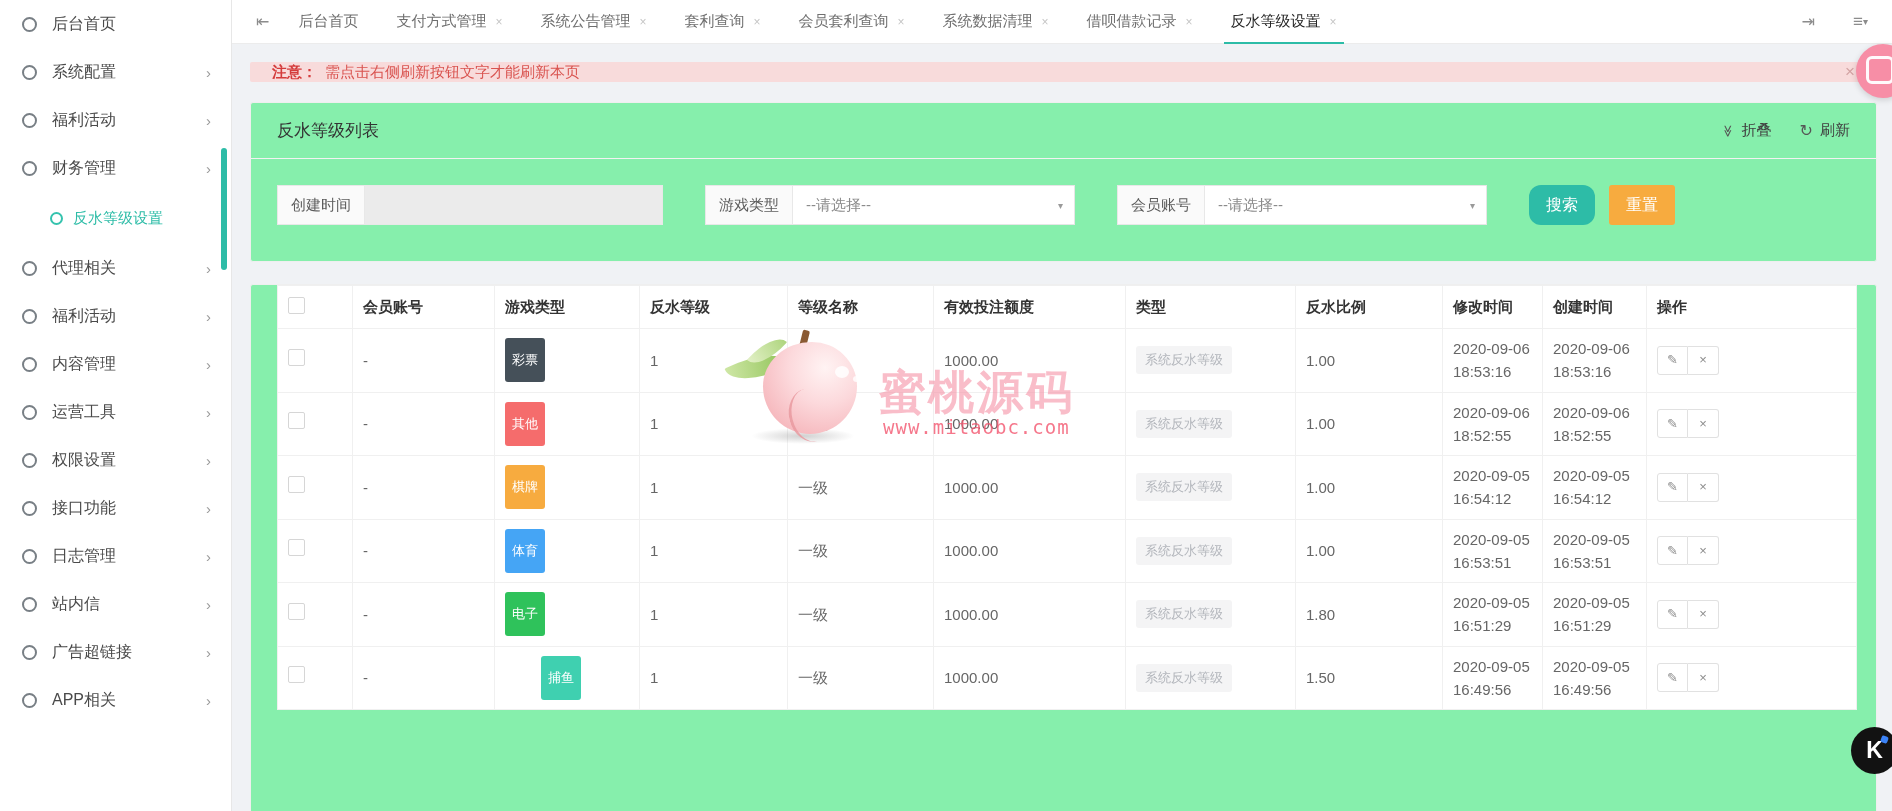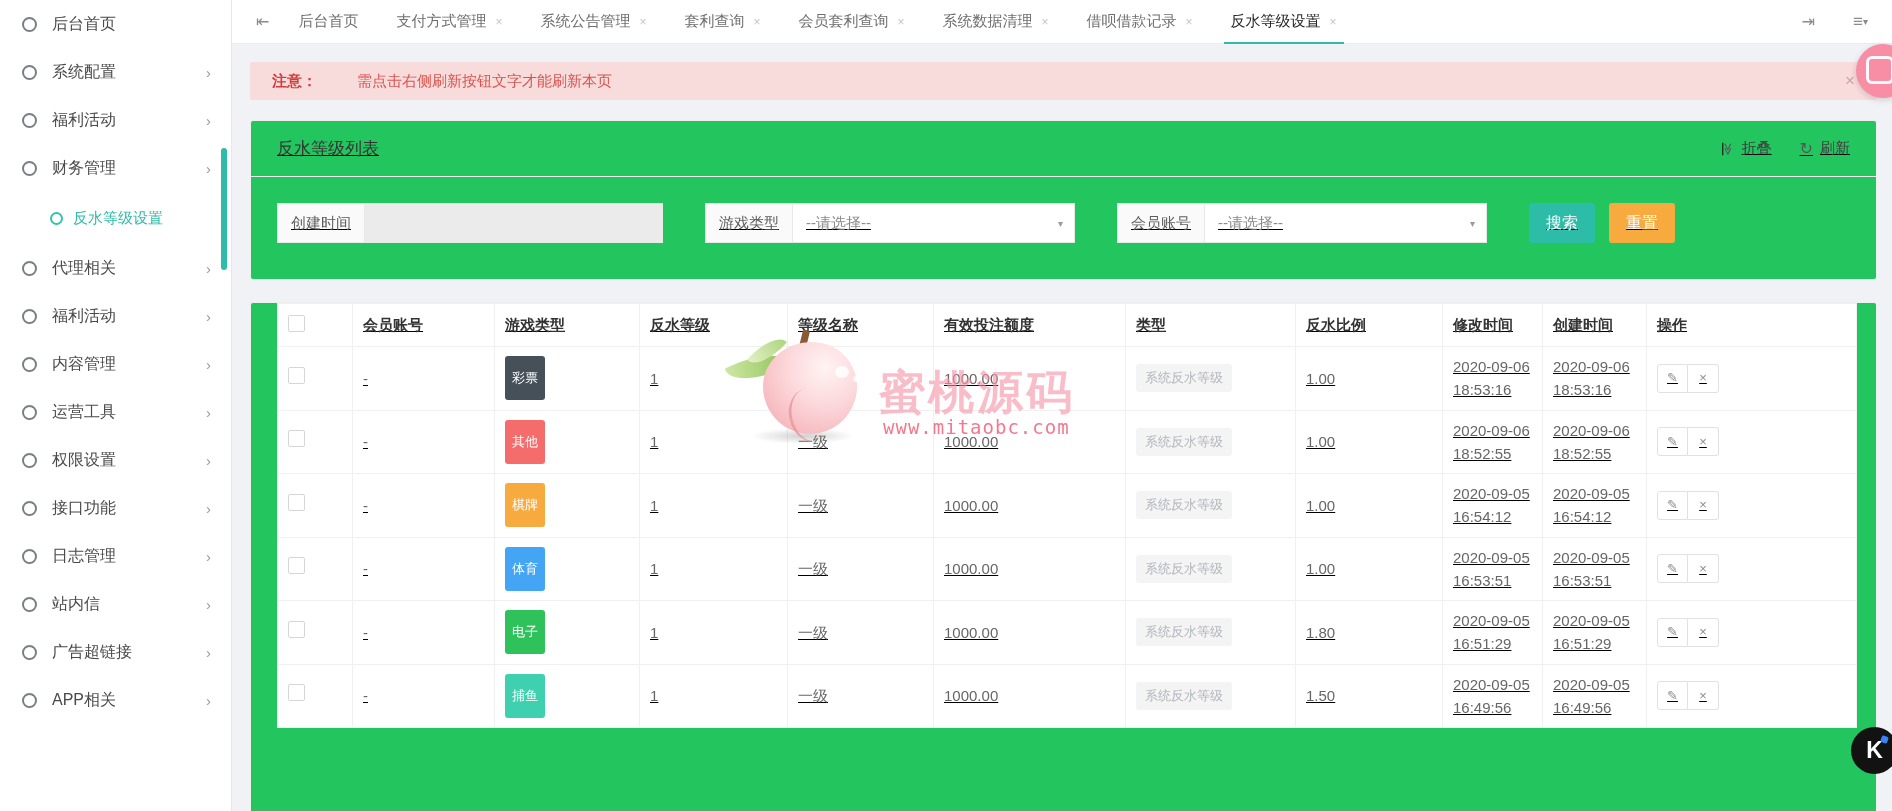--- a/index.html
+++ b/index.html
@@ -27,41 +27,41 @@
   .tabs { display:flex; align-items:stretch; height:44px; }
   .tab { display:flex; align-items:center; gap:9px; padding:0 19px; font-size:15px; color:#6f6f6f; cursor:pointer; position:relative; white-space:nowrap; }
   .tab .tab-x { color:#c5c5c5; font-size:12px; }
   .tab.active { color:#262626; }
   .tab.active::after { content:""; position:absolute; left:12px; right:12px; bottom:0; height:2px; background:#2dbca7; }
   .tab-right { margin-left:auto; display:flex; align-items:center; gap:18px; color:#8c8c8c; }
   .menu-ic { font-size:17px; } .menu-ic .crt { font-size:10px; vertical-align:2px; }
 
   .content { flex:1; padding:18px 15px 0 18px; overflow:hidden; }
 
-  .alert { height:38px; background:#f8dbdb; border-radius:2px; display:flex; align-items:center; padding:0 22px; font-size:15px; color:#d9534f; margin-bottom:20px;gap:32px; }
+  .alert { height:20px; background:#f8dbdb; border-radius:2px; display:flex; align-items:center; padding:0 22px; font-size:15px; color:#d9534f; margin-bottom:20px; }
   .alert b { color:#d43c3c; margin-right:8px; }
   .alert-x { margin-left:auto; color:#d3a3a3; font-size:17px; cursor:pointer; }
 
-  .card { background:#22c55e; border:1px solid #efefef; border-radius:3px;text-decoration:underline; }
+  .card { background:#86efac; border:1px solid #efefef; border-radius:3px; }
   .card-hd { height:56px; display:flex; align-items:center; padding:0 26px; border-bottom:1px solid #f2f2f2; }
   .card-title { font-size:17px; color:#333; }
   .hd-tools { margin-left:auto; display:flex; gap:28px; font-size:15px; color:#404040; }
   .tool { display:flex; align-items:center; gap:7px; cursor:pointer; }
   .ic-collapse { display:inline-block; transform:rotate(90deg); font-size:12px; color:#555; }
   .ic-refresh { font-size:16px; color:#555; }
 
   .filters { display:flex; align-items:center; padding:26px 26px 36px; }
   .fgroup { display:flex; margin-right:42px; }
   .flabel { height:40px; line-height:38px; padding:0 13px; border:1px solid #e8e8e8; background:#fafafa; color:#5c5c5c; font-size:15px; white-space:nowrap; }
   .finput { height:40px; width:298px; background:#ebebeb; border:1px solid #e8e8e8; border-left:none; }
   .fselect { height:40px; width:282px; background:#fff; border:1px solid #e6e6e6; border-left:none; display:flex; align-items:center; padding:0 13px; color:#8b8b8b; font-size:15px; position:relative; cursor:pointer; }
   .fselect .crt { position:absolute; right:11px; color:#9a9a9a; font-size:10px; }
   .btn { height:40px; border:none; border-radius:3px; color:#fff; font-size:16px; padding:0 17px; cursor:pointer; font-family:inherit; white-space:nowrap; }
   .btn-teal { background:#2dbca7; } .btn-orange { background:#f7ab3f; } .btn-red { background:#f56c6c; }
-  .btn-search { margin-left:0; } .btn-reset { margin-left:14px; }
+  .btn-search { margin-left:0;border-radius:12px; } .btn-reset { margin-left:14px; }
 
   .card2 { margin-top:22px; height:560px; overflow:hidden; }
   .actions { display:flex; gap:13px; padding:30px 26px 24px; }
 
   table.grid { border-collapse:collapse; table-layout:fixed; margin:0 26px; width:1579px; font-size:15px; color:#666; }
   .grid th { border:1px solid #f0f0f0; padding:11px 10px; text-align:left; color:#333; font-weight:600; font-size:15px; background:#fff; }
   .grid td { border:1px solid #f0f0f0; padding:8px 10px; height:63px; vertical-align:middle; line-height:1.55; background:#fff; }
   .cbx { width:17px; height:17px; border:1px solid #d6d6d6; border-radius:2px; background:#fff; display:inline-block; cursor:pointer; }
   .badge { display:inline-block; padding:12px 7px; border-radius:3px; color:#fff; font-size:13px; white-space:nowrap;text-align:right; }
   .type-badge { display:inline-block; padding:4px 9px; border-radius:3px; background:#f4f4f5; color:#b3b6bc; font-size:13px; white-space:nowrap; }
@@ -379,21 +379,21 @@
                 <td>
                   <div class="ops">
                     <span class="op first">✎</span>
                     <span class="op last">×</span>
                   </div>
                 </td>
               </tr>
               <tr>
                 <td><span class="cbx"></span></td>
                 <td>-</td>
-                <td><span class="badge" style="background: rgb(63, 208, 176);">捕鱼</span></td>
+                <td><span class="badge" style="background: rgb(63, 208, 176); margin-left: 36px;">捕鱼</span></td>
                 <td>1</td>
                 <td>一级</td>
                 <td>1000.00</td>
                 <td><span class="type-badge">系统反水等级</span></td>
                 <td>1.50</td>
                 <td>2020-09-05 16:49:56</td>
                 <td>2020-09-05 16:49:56</td>
                 <td>
                   <div class="ops">
                     <span class="op first">✎</span>

